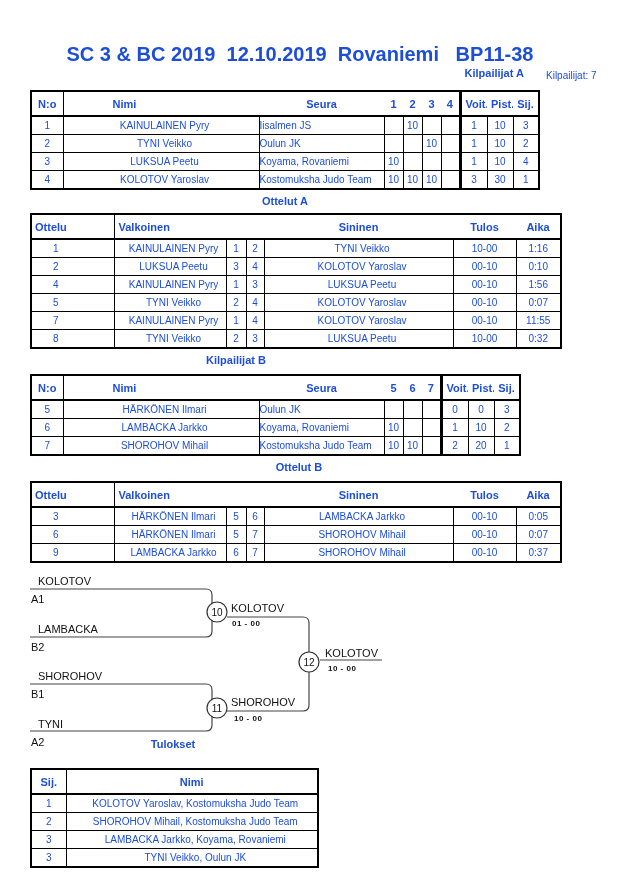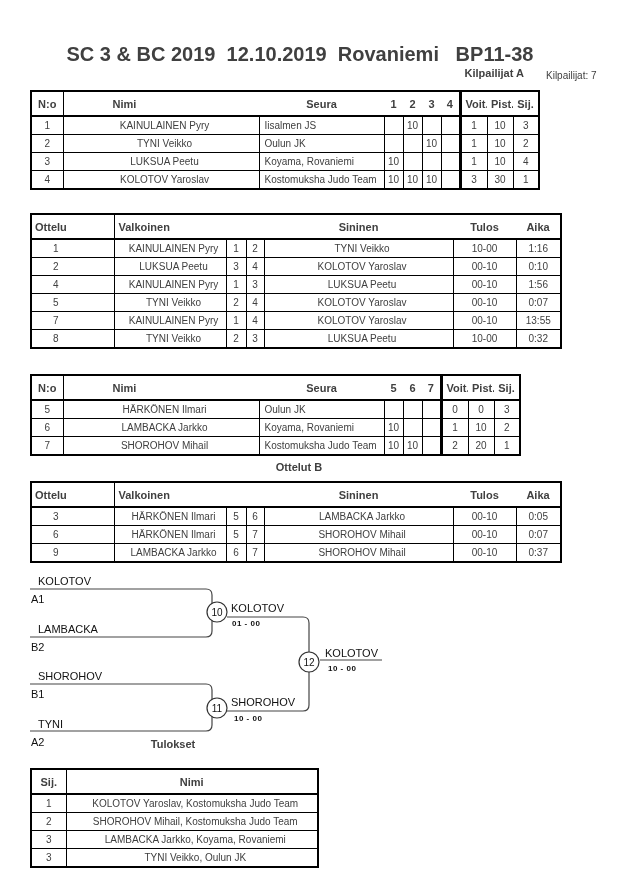--- a/index.html
+++ b/index.html
@@ -1,31 +1,31 @@
 <!DOCTYPE html>
 <html><head>
 <meta charset="utf-8">
 <style>
   html,body { margin:0; padding:0; background:#fff; }
   .page { position:relative; width:630px; height:891px; background:#fff;
-          font-family:"Liberation Sans", sans-serif; color:#404040; overflow:hidden; }
+          font-family:"Liberation Sans", sans-serif; color:#1d4ed8; overflow:hidden; }
 
   .doc-title { position:absolute; top:43px; left:0; width:600px; text-align:center;
                font-size:20px; font-weight:bold; white-space:pre; }
   .comp-count { position:absolute; top:70px; left:546px; font-size:10px; }
   .sec-title { position:absolute; font-size:11px; font-weight:bold; text-align:center; }
 
   table.grid { position:absolute; border-collapse:collapse; table-layout:fixed;
                border:2px solid #000; background:#fff; }
   .grid td { border:1px solid #000; font-size:10px; height:17px; padding:0;
              text-align:center; white-space:nowrap; overflow:hidden; }
   .grid th { border:0; border-bottom:2px solid #000; font-size:11px; height:15px;
              padding:4px; text-align:center; white-space:nowrap; overflow:hidden; font-weight:bold; }
   .grid td.l    { text-align:center; padding-left:7px; }
-  .grid td.club { text-align:left; padding-left:5px; }
+  .grid td.club { text-align:left; }
   .grid .thick  { border-left:3px solid #000 !important; }
   .grid th.tick { border-right:1px solid #000; }
   .grid th.h-nimi   { text-align:left; padding-left:49px; }
   .grid th.h-ottelu { text-align:left; padding-left:3px; border-right:1px solid #000; }
   .grid th.h-valk   { text-align:left; padding-left:4px; }
   .grid td.mno  { text-align:left; padding-left:21px; }
 
   #ttlKA  { top:67px;  left:0; width:524px;text-align:right; }
   #tblKA  { left:30px; top:90px;  width:508px; }
   #ttlOA  { top:195px; left:0; width:570px; }
@@ -123,20 +123,21 @@
       <td>10</td>
       <td>10</td>
       <td></td>
       <td class="thick">3</td>
       <td>30</td>
       <td>1</td>
     </tr>
   </tbody>
     </table>
 
+  <div class="sec-title" id="ttlOA">Ottelut A</div>
 
   <table class="grid" id="tblOA">
     <colgroup>
         <col style="width:83px">
         <col style="width:112px">
         <col style="width:20px">
         <col style="width:18px">
         <col style="width:189px">
         <col style="width:63px">
         <col style="width:45px">
@@ -187,34 +188,35 @@
       <td>00-10</td>
       <td>0:07</td>
     </tr>
     <tr>
       <td class="mno">7</td>
       <td class="l">KAINULAINEN Pyry</td>
       <td>1</td>
       <td>4</td>
       <td class="l">KOLOTOV Yaroslav</td>
       <td>00-10</td>
-      <td>13:55</td>
+      <td>11:55</td>
     </tr>
     <tr>
       <td class="mno">8</td>
       <td class="l">TYNI Veikko</td>
       <td>2</td>
       <td>3</td>
       <td class="l">LUKSUA Peetu</td>
       <td>10-00</td>
       <td>0:32</td>
     </tr>
   </tbody>
     </table>
 
+  <div class="sec-title" id="ttlKB">Kilpailijat B</div>
 
   <table class="grid" id="tblKB">
     <colgroup>
         <col style="width:32px">
         <col style="width:196px">
         <col style="width:125px">
         <col style="width:19px">
         <col style="width:19px">
         <col style="width:19px">
         <col style="width:27px">

